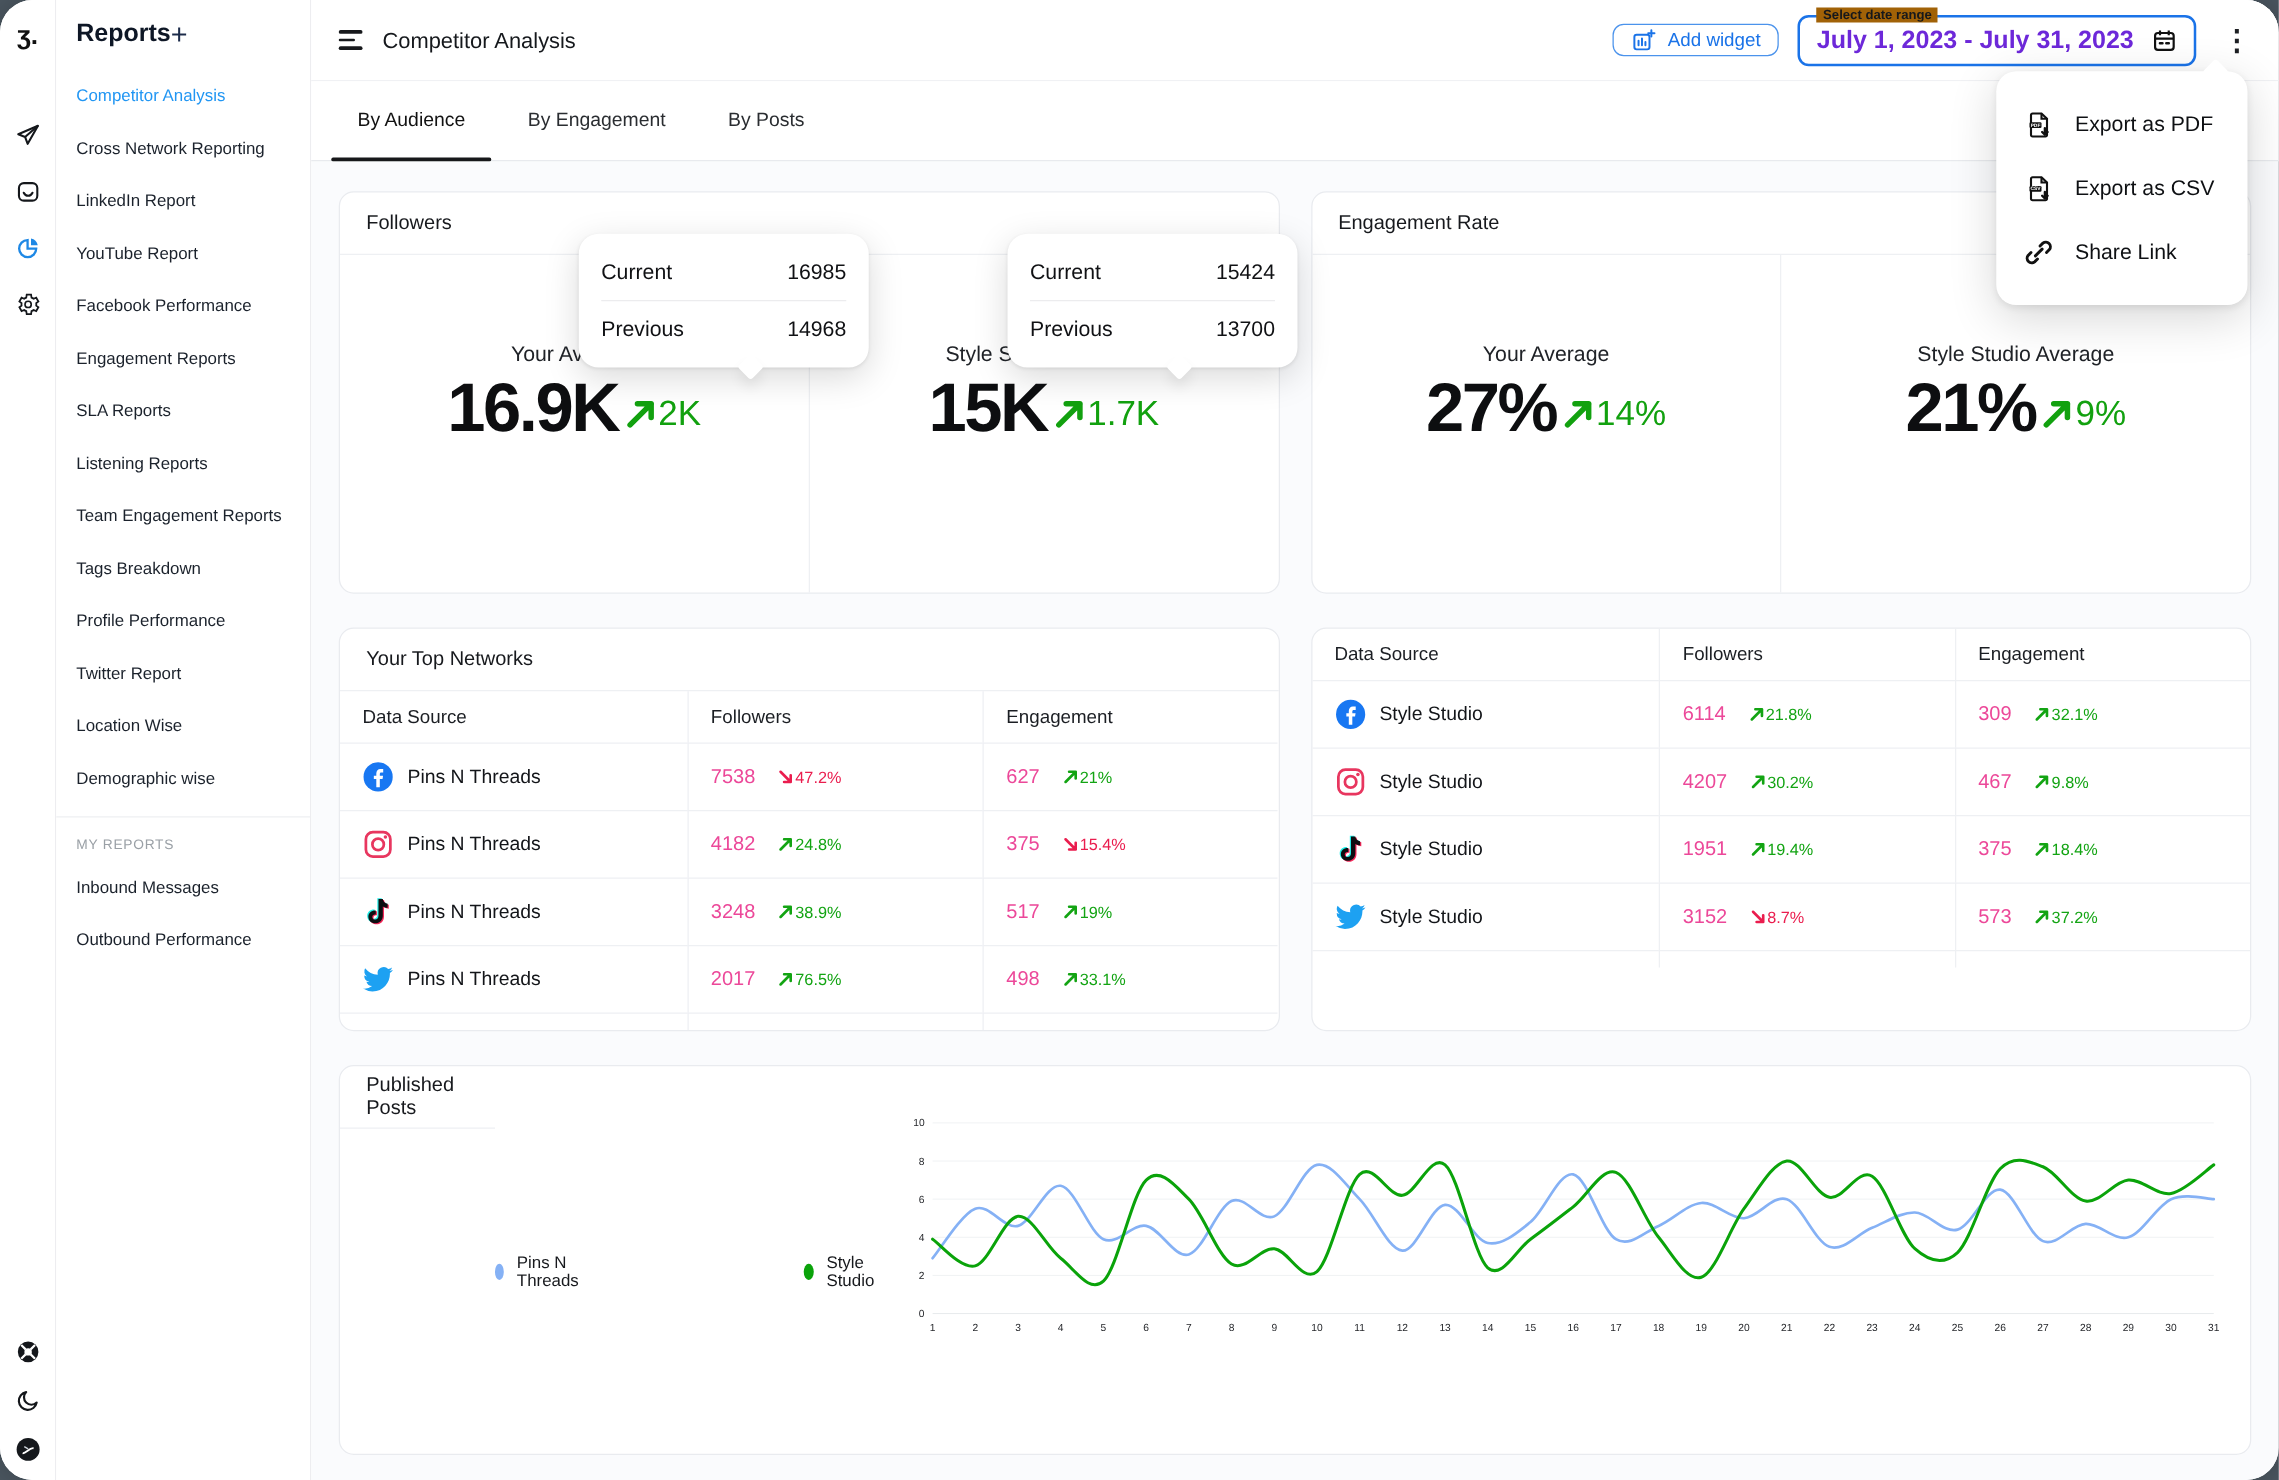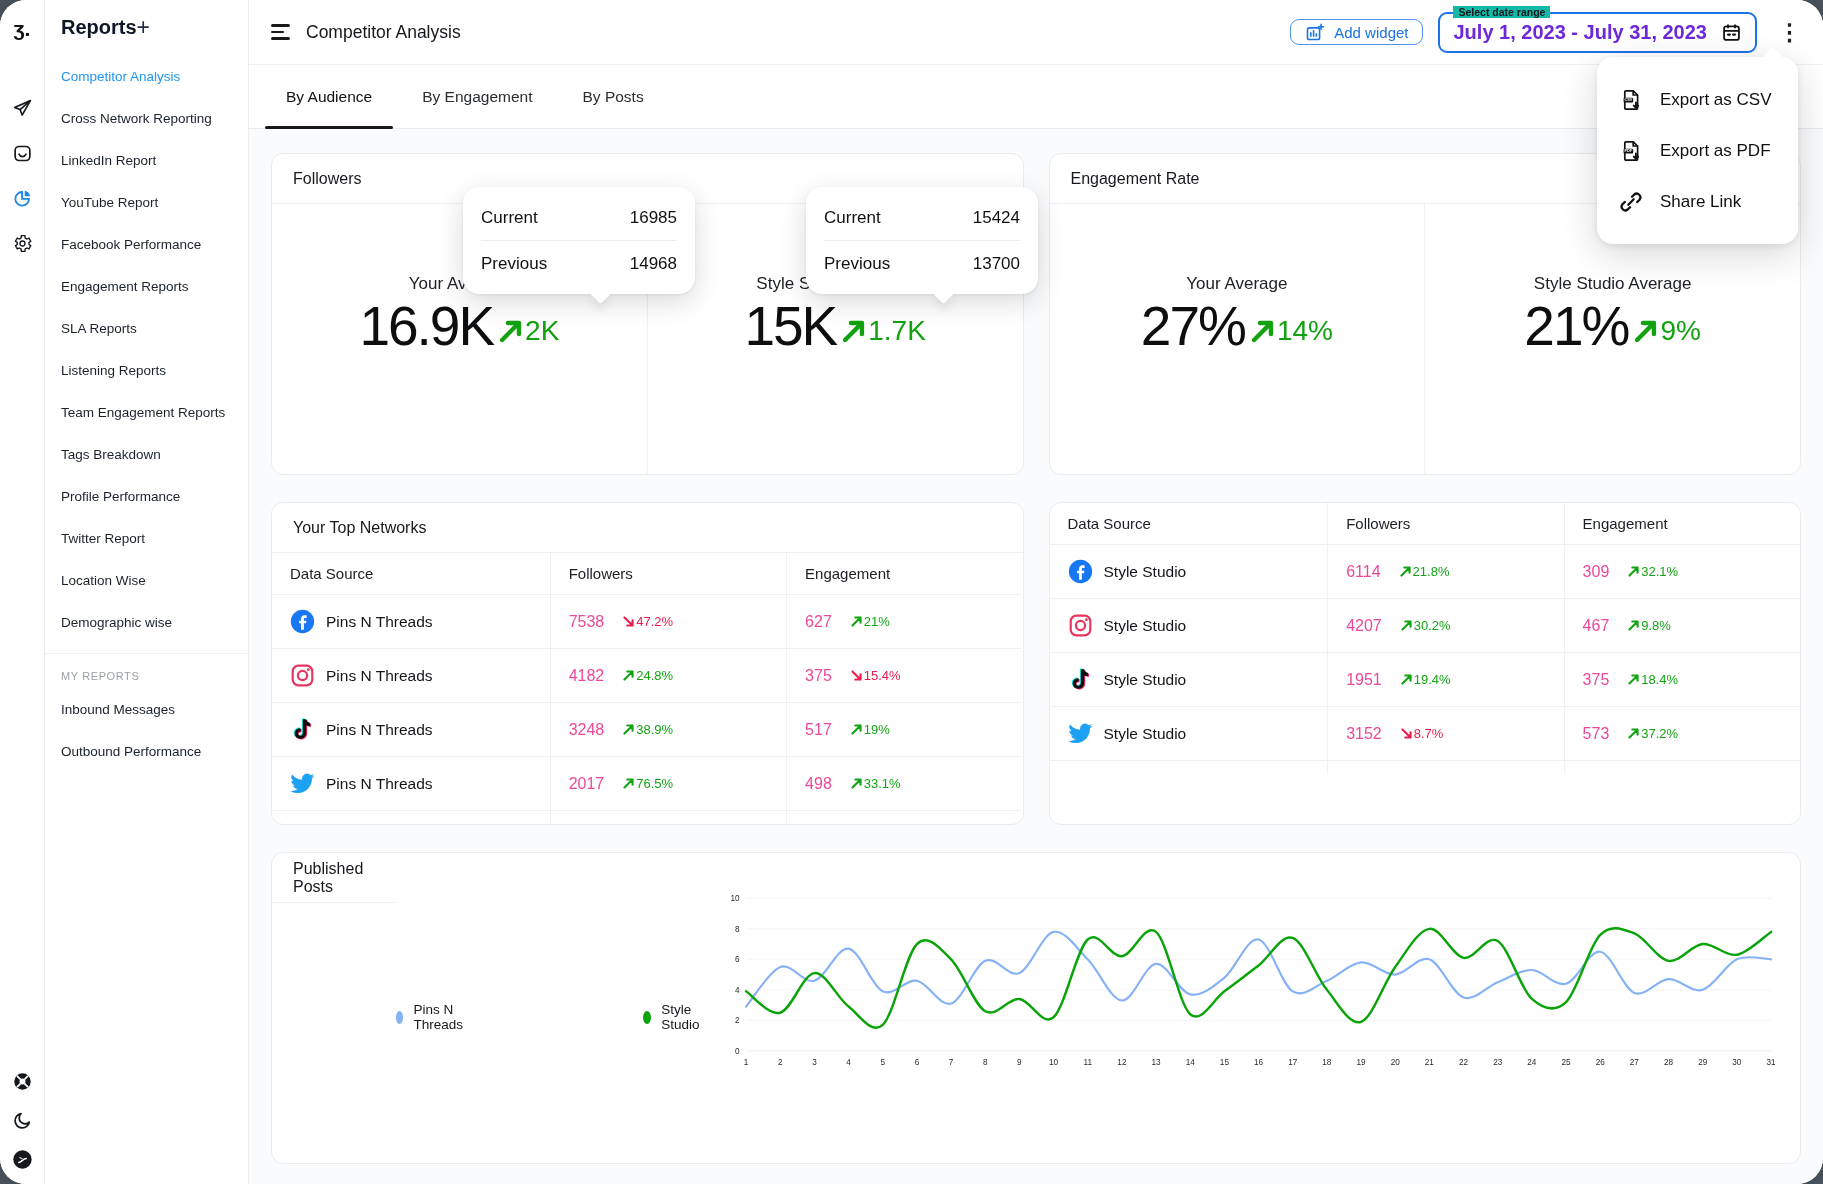--- a/index.html
+++ b/index.html
@@ -35,21 +35,21 @@
   .burger{width:20px;cursor:pointer;display:flex;flex-direction:column;gap:4px;}
   .burger i{display:block;height:2.6px;background:#17191c;border-radius:2px;}
   .burger i:nth-child(1){width:19px;}.burger i:nth-child(2){width:13px;}.burger i:nth-child(3){width:19px;}
   .page-title{font-size:17.5px;font-weight:500;color:#15181c;}
   .topbar-spacer{flex:1;}
   .addw{display:flex;align-items:center;gap:9px;height:26px;padding:0 14px;border:1.7px solid #4b93ec;
         border-radius:9px;color:#1a73e8;font-size:15px;font-weight:500;background:#fff;cursor:pointer;}
   .addw svg{width:20px;height:20px;}
   .datefield{position:relative;height:37px;border:2px solid #1a73e8;border-radius:9px;display:flex;
              align-items:center;gap:14px;padding:0 13px;cursor:pointer;background:#fff;}
-  .datefield .flabel{position:absolute;top:-8px;left:13px;background:#14b8a6;padding:0 5px;font-size:10.5px;
+  .datefield .flabel{position:absolute;top:-8px;left:13px;background:#a16207;padding:0 5px;font-size:10.5px;
              font-weight:700;color:#16181b;}
   .datefield .dval{font-size:20px;font-weight:700;color:#6d28d9;}
   .datefield svg{width:21px;height:21px;}
   .kebab{font-size:23px;font-weight:700;color:#1d1f23;padding:0 6px;cursor:pointer;letter-spacing:0;}
 
   .tabs{height:63px;background:#fff;border-bottom:1px solid #e8eaee;display:flex;padding:0 12px;flex:none;}
   .tab{display:flex;align-items:center;padding:0 25px;font-size:15.5px;color:#2a2d31;cursor:pointer;position:relative;}
   .tab.active{font-weight:500;color:#111;}
   .tab.active::after{content:"";position:absolute;left:4px;right:4px;bottom:-1px;height:3.5px;background:#17181a;border-radius:2px;}
 
@@ -61,21 +61,21 @@
              font-size:16px;font-weight:500;color:#17191d;}
 
   
   .stat-card{position:relative;}
   .stat-body{display:flex;height:270px;}
   .stat-half{flex:1;display:flex;flex-direction:column;align-items:center;justify-content:center;
              padding-bottom:46px;min-width:0;}
   .stat-half + .stat-half{border-left:1px solid #eef0f3;}
   .stat-label{font-size:17px;color:#202328;margin-bottom:0;}
   .stat-line{display:flex;align-items:center;gap:4px;}
-  .stat-value{font-size:55px;font-weight:400;color:#0d0e10;letter-spacing:-2px;}
+  .stat-value{font-size:55px;font-weight:700;color:#0d0e10;letter-spacing:-2px;}
   .stat-delta{display:flex;align-items:center;gap:1px;color:#12a10f;font-size:28px;margin-top:10px;}
   .stat-delta svg{width:27px;height:27px;}
 
   .tip{position:absolute;width:196px;background:#fff;border-radius:16px;padding:8px 18px;z-index:6;
        box-shadow:0 8px 28px rgba(0,0,0,.15),0 1px 3px rgba(0,0,0,.08);}
   .tip-row{display:flex;justify-content:space-between;align-items:center;height:45px;font-size:17px;color:#101114;}
   .tip-row:first-child{border-bottom:1px solid #ececee;}
   .tip::after{content:"";position:absolute;bottom:-7px;left:56%;width:15px;height:15px;background:#fff;
        transform:rotate(45deg);border-radius:2.5px;box-shadow:5px 5px 10px rgba(0,0,0,.07);}
 
@@ -662,37 +662,37 @@
     </div>
   </div>
 
   <div class="menu" id="menu">
       <div class="mitem">
         <span style="display:flex;">
           <svg viewBox="0 0 24 24">
             <path d="M7 2.8h7.2L18.6 7v13a1.2 1.2 0 0 1-1.2 1.2H7A1.2 1.2 0 0 1 5.8 20V4A1.2 1.2 0 0 1 7 2.8z" fill="none" stroke="#111" stroke-width="1.7"></path>
             <path d="M14.2 2.8V7h4.4" fill="none" stroke="#111" stroke-width="1.7"></path>
             <rect x="4.6" y="9.8" width="9.6" height="4.6" rx="1" fill="#111"></rect>
-            <text x="9.4" y="13.4" font-size="3.9" font-weight="bold" fill="#fff" text-anchor="middle">CSV</text>
+            <text x="9.4" y="13.4" font-size="3.9" font-weight="bold" fill="#fff" text-anchor="middle">PDF</text>
             <path d="M16.9 14.5v5.2M14.7 17.6l2.2 2.2 2.2-2.2" fill="none" stroke="#111" stroke-width="1.9" stroke-linecap="round" stroke-linejoin="round"></path>
           </svg>
         </span>
-        <span>Export as CSV</span>
+        <span>Export as PDF</span>
       </div>
       <div class="mitem">
         <span style="display:flex;">
           <svg viewBox="0 0 24 24">
             <path d="M7 2.8h7.2L18.6 7v13a1.2 1.2 0 0 1-1.2 1.2H7A1.2 1.2 0 0 1 5.8 20V4A1.2 1.2 0 0 1 7 2.8z" fill="none" stroke="#111" stroke-width="1.7"></path>
             <path d="M14.2 2.8V7h4.4" fill="none" stroke="#111" stroke-width="1.7"></path>
             <rect x="4.6" y="9.8" width="9.6" height="4.6" rx="1" fill="#111"></rect>
-            <text x="9.4" y="13.4" font-size="3.9" font-weight="bold" fill="#fff" text-anchor="middle">PDF</text>
+            <text x="9.4" y="13.4" font-size="3.9" font-weight="bold" fill="#fff" text-anchor="middle">CSV</text>
             <path d="M16.9 14.5v5.2M14.7 17.6l2.2 2.2 2.2-2.2" fill="none" stroke="#111" stroke-width="1.9" stroke-linecap="round" stroke-linejoin="round"></path>
           </svg>
         </span>
-        <span>Export as PDF</span>
+        <span>Export as CSV</span>
       </div>
       <div class="mitem">
         <span style="display:flex;">
           <svg viewBox="0 0 24 24" fill="none" stroke="#111" stroke-width="2.3" stroke-linecap="round">
             <path d="M9.3 14.7l5.4-5.4"></path>
             <path d="M11 17.2l-2.3 2.3a3.7 3.7 0 0 1-5.2-5.2L5.8 12"></path>
             <path d="M13 6.8l2.3-2.3a3.7 3.7 0 0 1 5.2 5.2L18.2 12"></path>
           </svg>
         </span>
         <span>Share Link</span>

